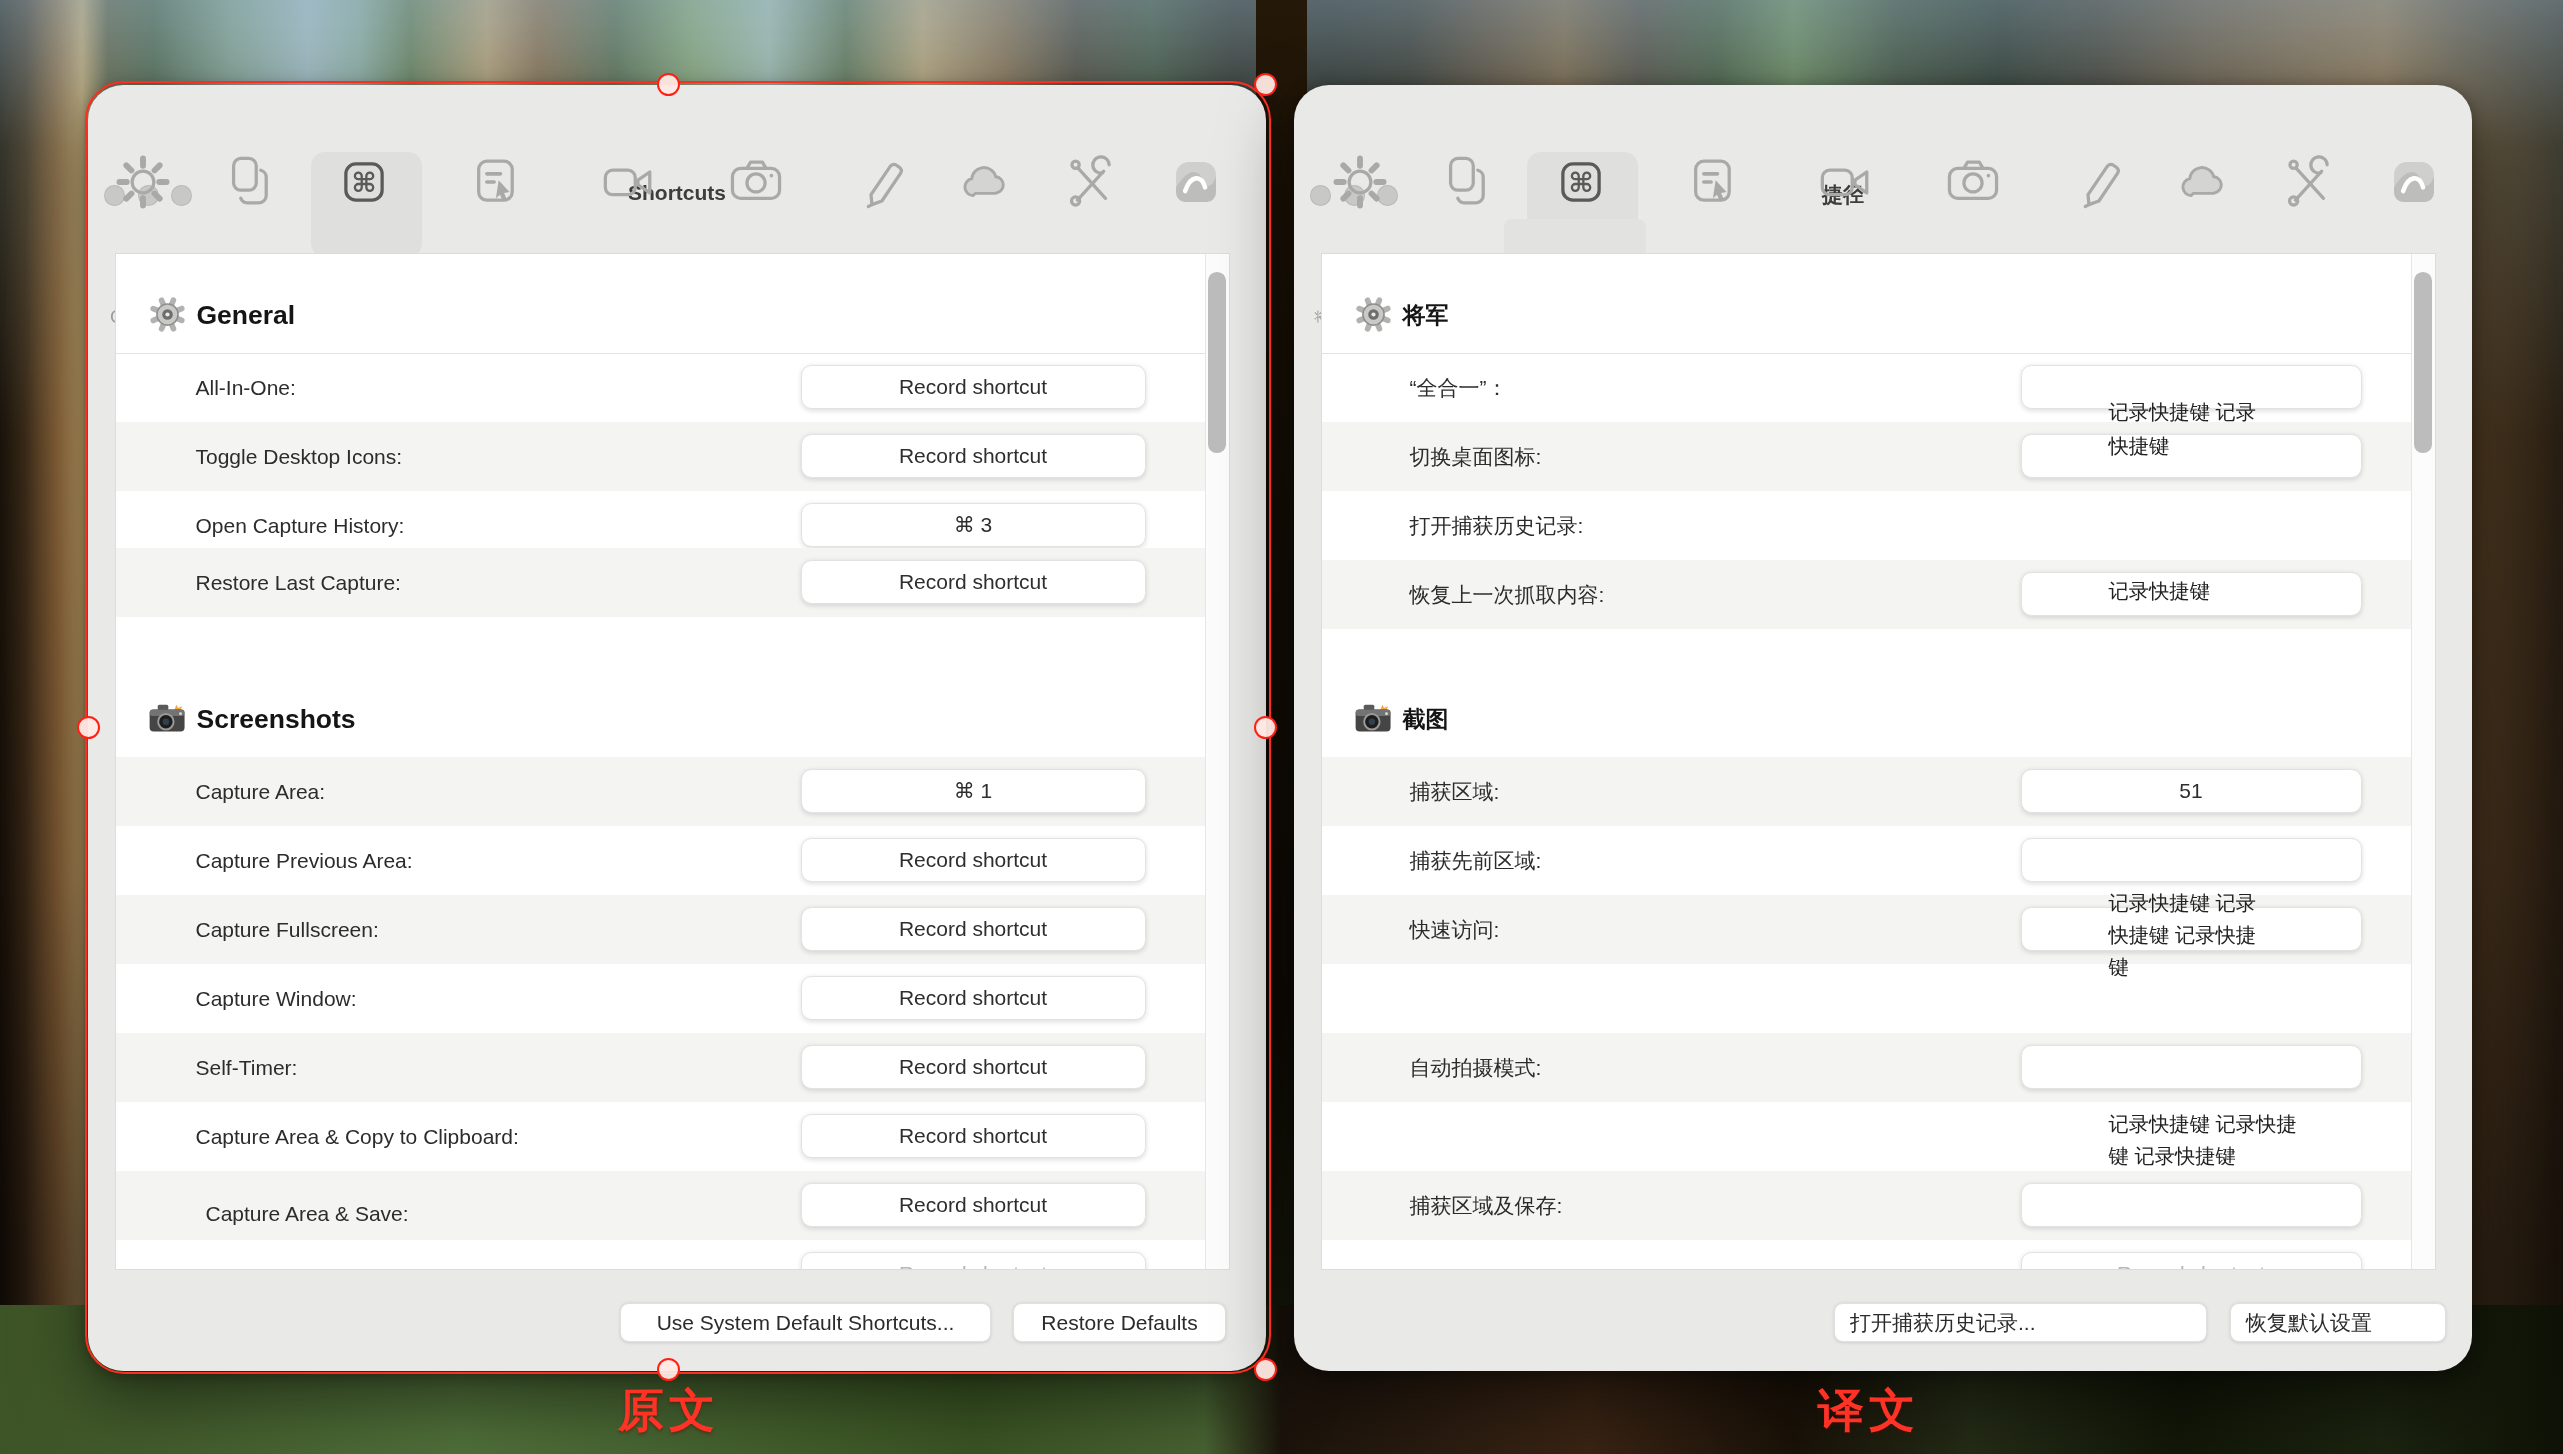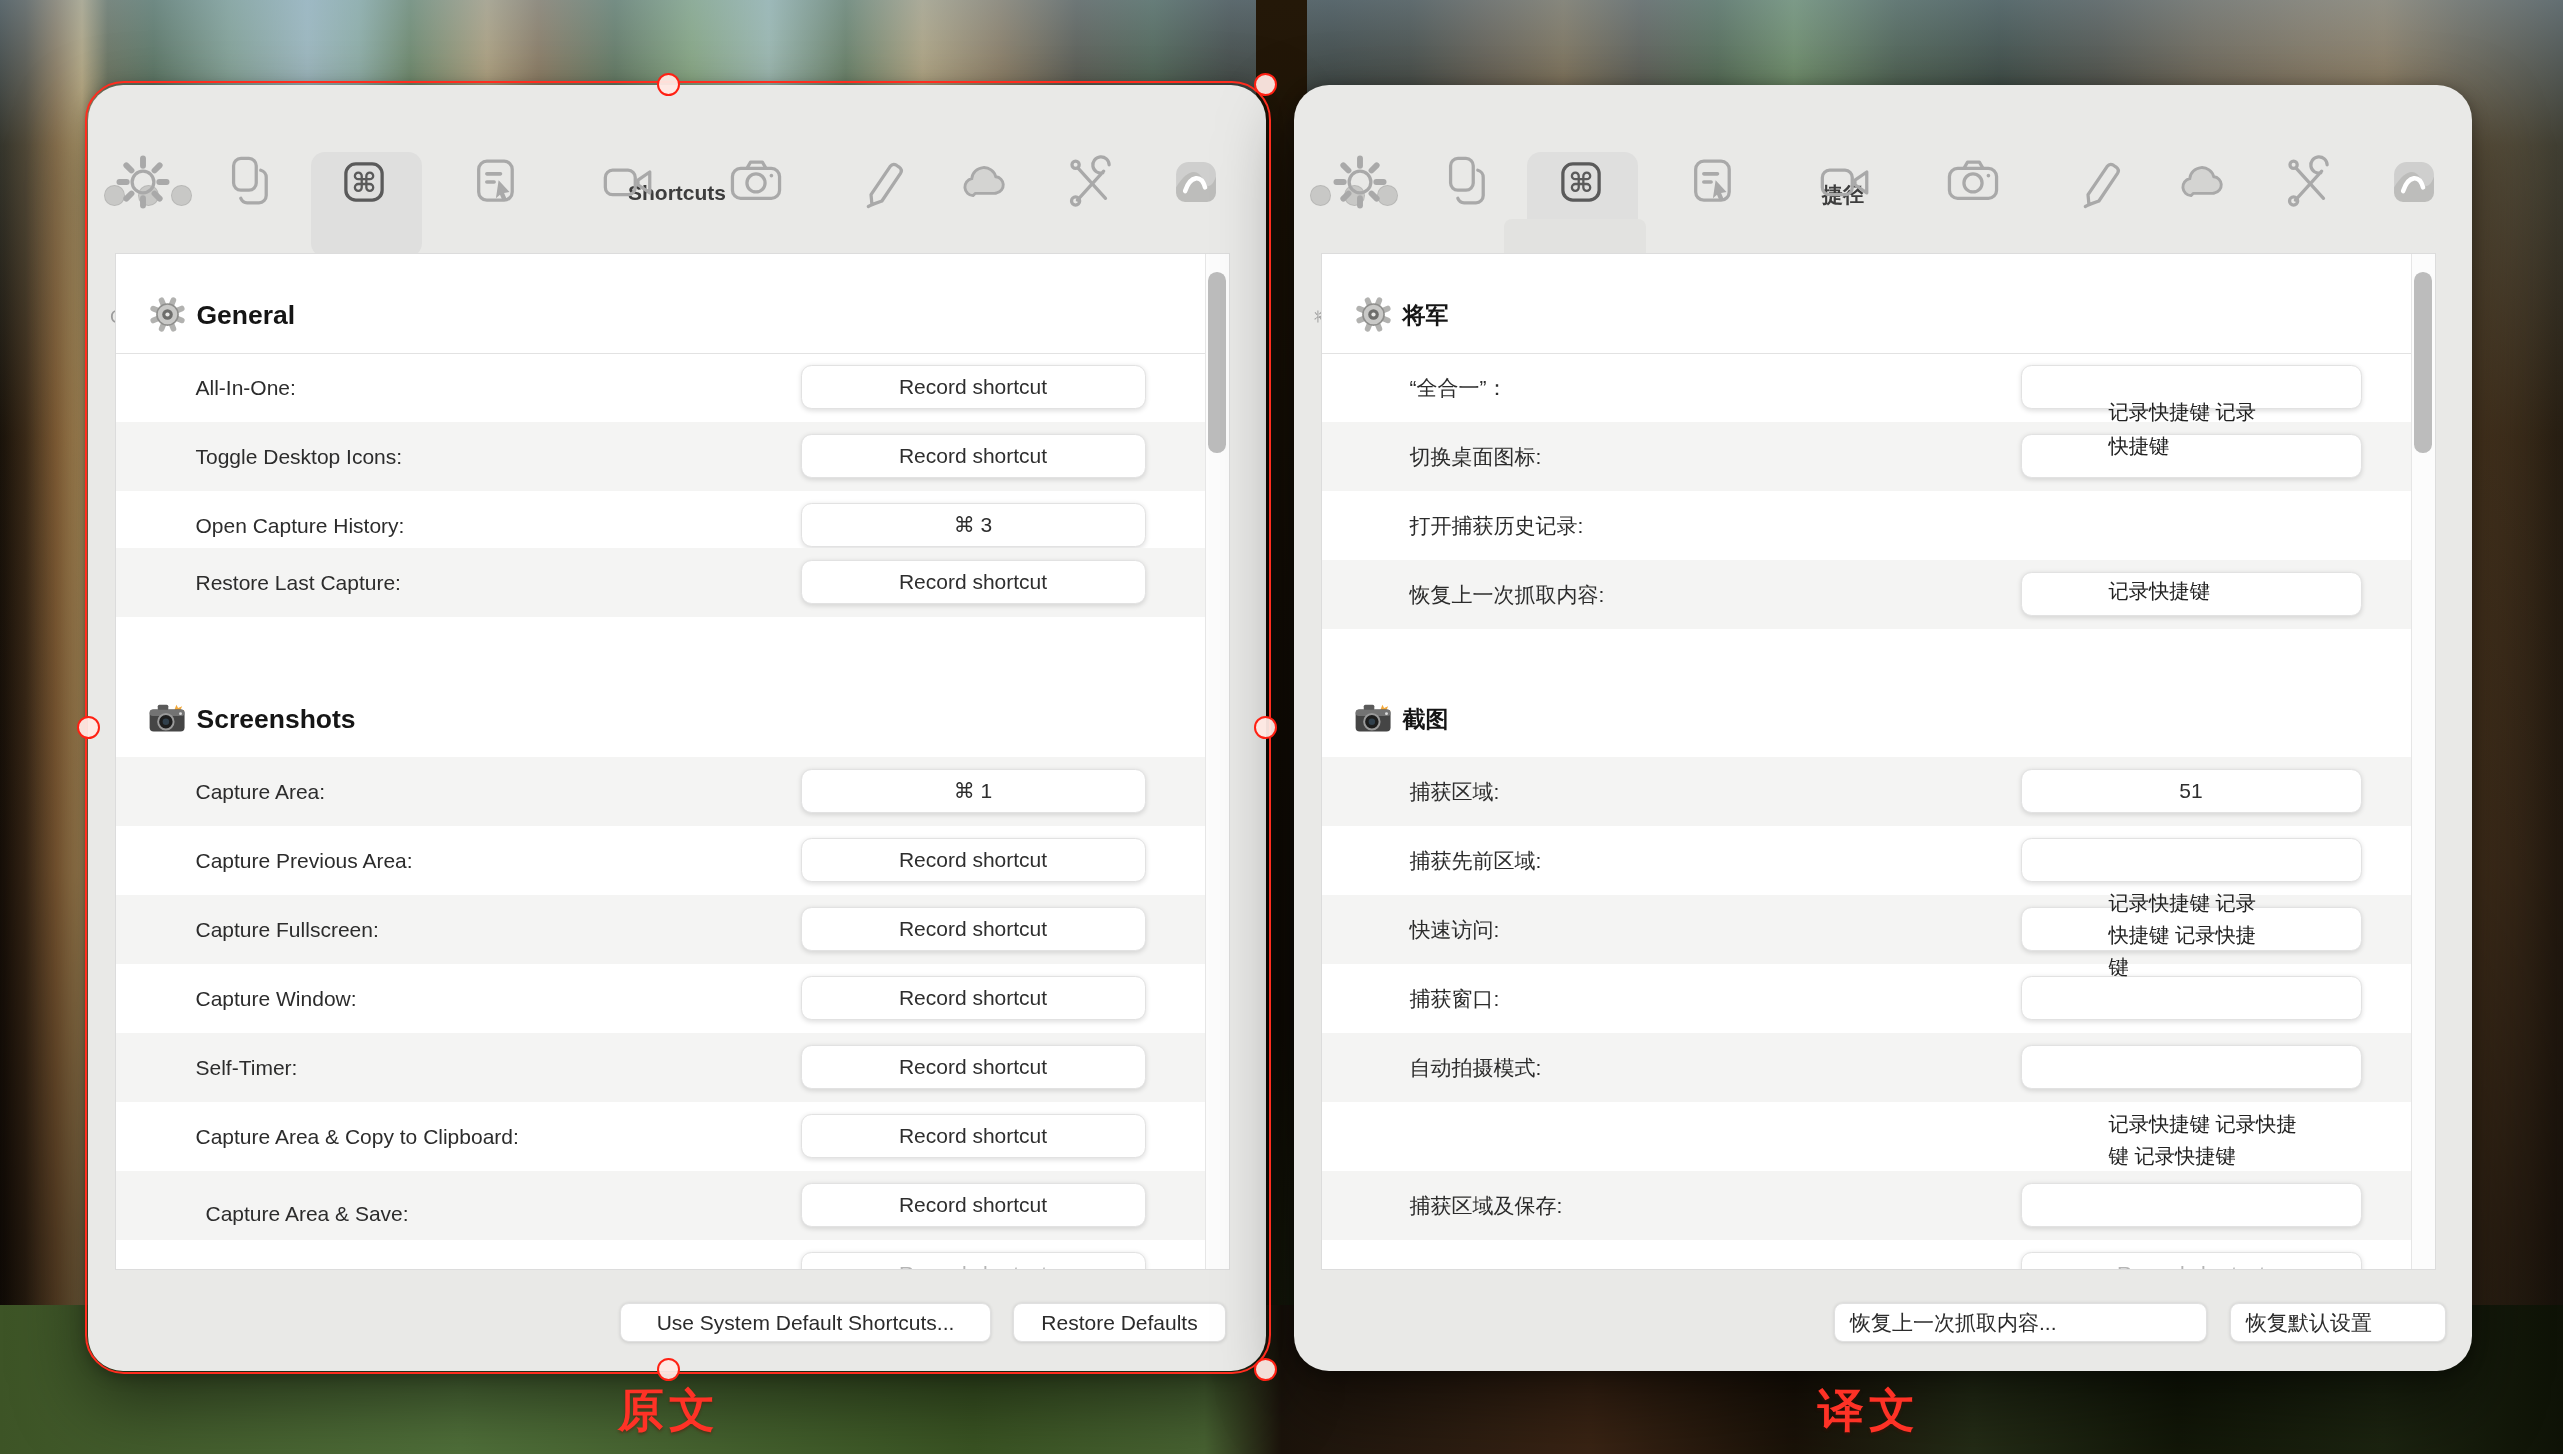--- a/index.html
+++ b/index.html
@@ -368,42 +368,38 @@
           <div class="row-label" style="left: 88px;">捕获先前区域:</div>
           <div class="btn" style="left: 699px; top: 12.4px; width: 341px;"></div>
         </div>
         <div class="row alt" style="top: 641px; height: 69px;">
           <div class="row-label" style="left: 88px;">快速访问:</div>
           <div class="btn" style="left: 699px; top: 12.4px; width: 341px;"></div>
         </div>
         <div class="overlay-text" style="left: 787px; top: 633px; line-height: 32px;">记录快捷键 记录
 快捷键 记录快捷
 键</div>
-        <div class="row" style="top: 710px; height: 69px;">
-          <div class="row-label" style="left: 88px;">捕获窗口:</div>
-          <div class="btn" style="left: 699px; top: 12.4px; width: 341px;"></div>
-        </div>
         <div class="row alt" style="top: 779px; height: 69px;">
           <div class="row-label" style="left: 88px;">自动拍摄模式:</div>
           <div class="btn" style="left: 699px; top: 12.4px; width: 341px;"></div>
         </div>
         <div class="overlay-text" style="left: 787px; top: 854px; line-height: 32px;">记录快捷键 记录快捷
 键 记录快捷键</div>
         <div class="row alt" style="top: 917px; height: 69px;">
           <div class="row-label" style="left: 88px;">捕获区域及保存:</div>
           <div class="btn" style="left: 699px; top: 12.4px; width: 341px;"></div>
         </div>
         <div class="row" style="top: 986px; height: 30px;">
           <div class="btn" style="left: 699px; top: 12.4px; width: 341px; color: rgb(181, 181, 181);">Record shortcut</div>
         </div>
         <div class="scroll-track">
           <div class="scroll-thumb"></div>
         </div>
       </div>
-      <div class="footer-btn ta-left" style="left: 540px; width: 373px;">恢复上一次抓取内容...</div>
+      <div class="footer-btn ta-left" style="left: 540px; width: 373px;">打开捕获历史记录...</div>
       <div class="footer-btn ta-left" style="left: 936px; width: 216px;">恢复默认设置</div>
     </div>
   </div>
 <div id="annotation-root">
     <div class="sel-border"></div>
     <div class="handle" style="left: 657px; top: 73px;"></div>
     <div class="handle" style="left: 1254px; top: 73px;"></div>
     <div class="handle" style="left: 1254px; top: 716px;"></div>
     <div class="handle" style="left: 77px; top: 716px;"></div>
     <div class="handle" style="left: 657px; top: 1358px;"></div>

